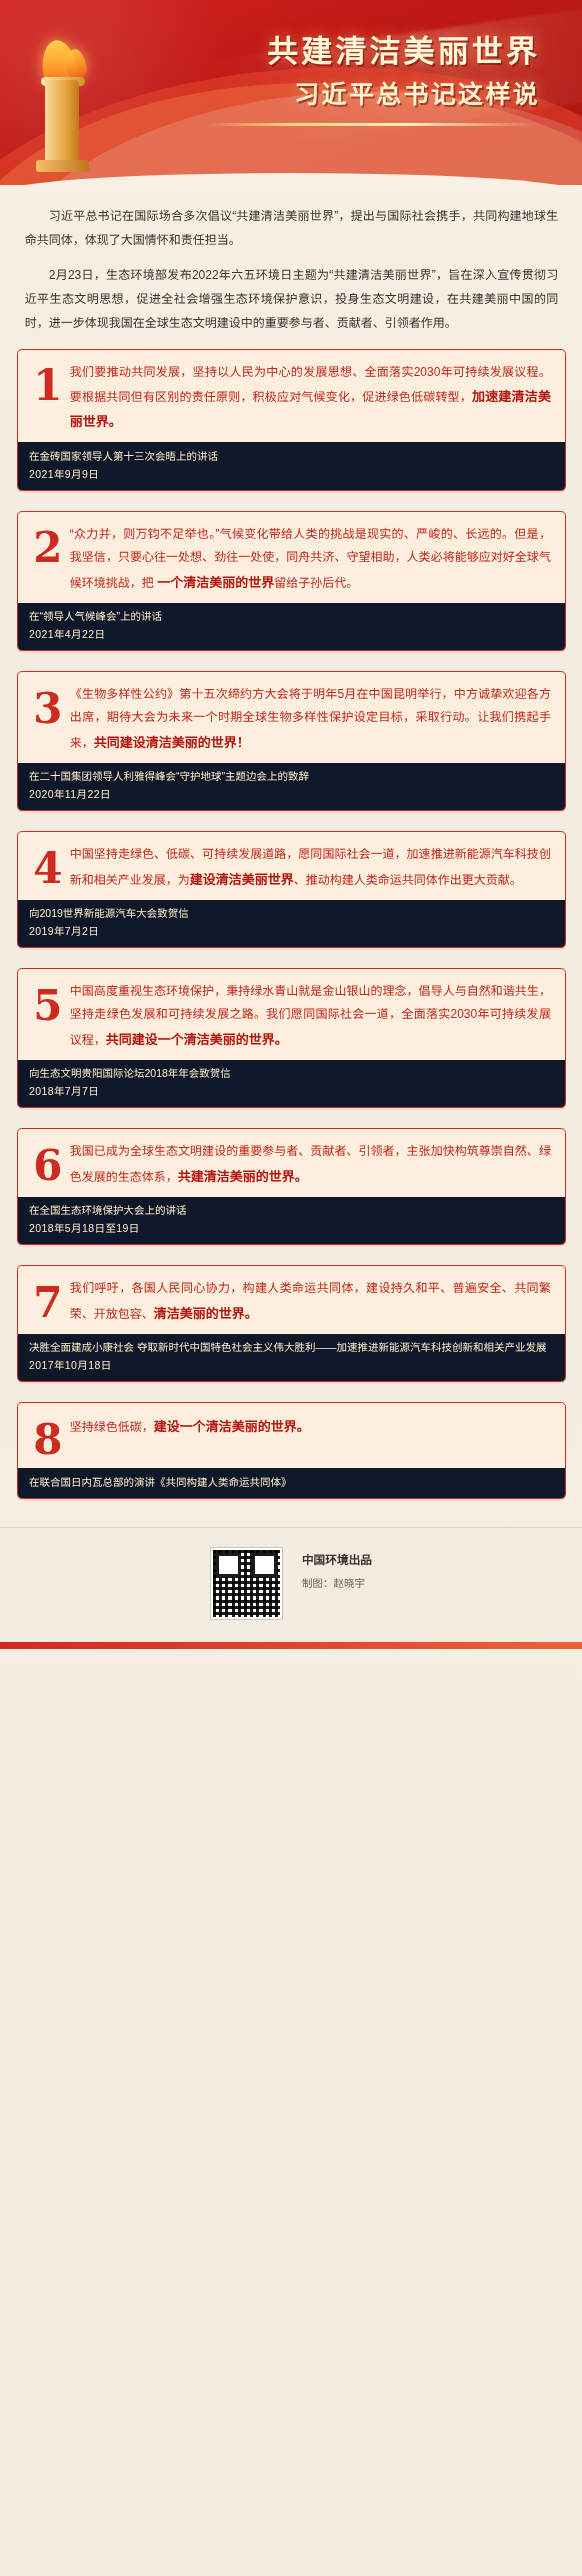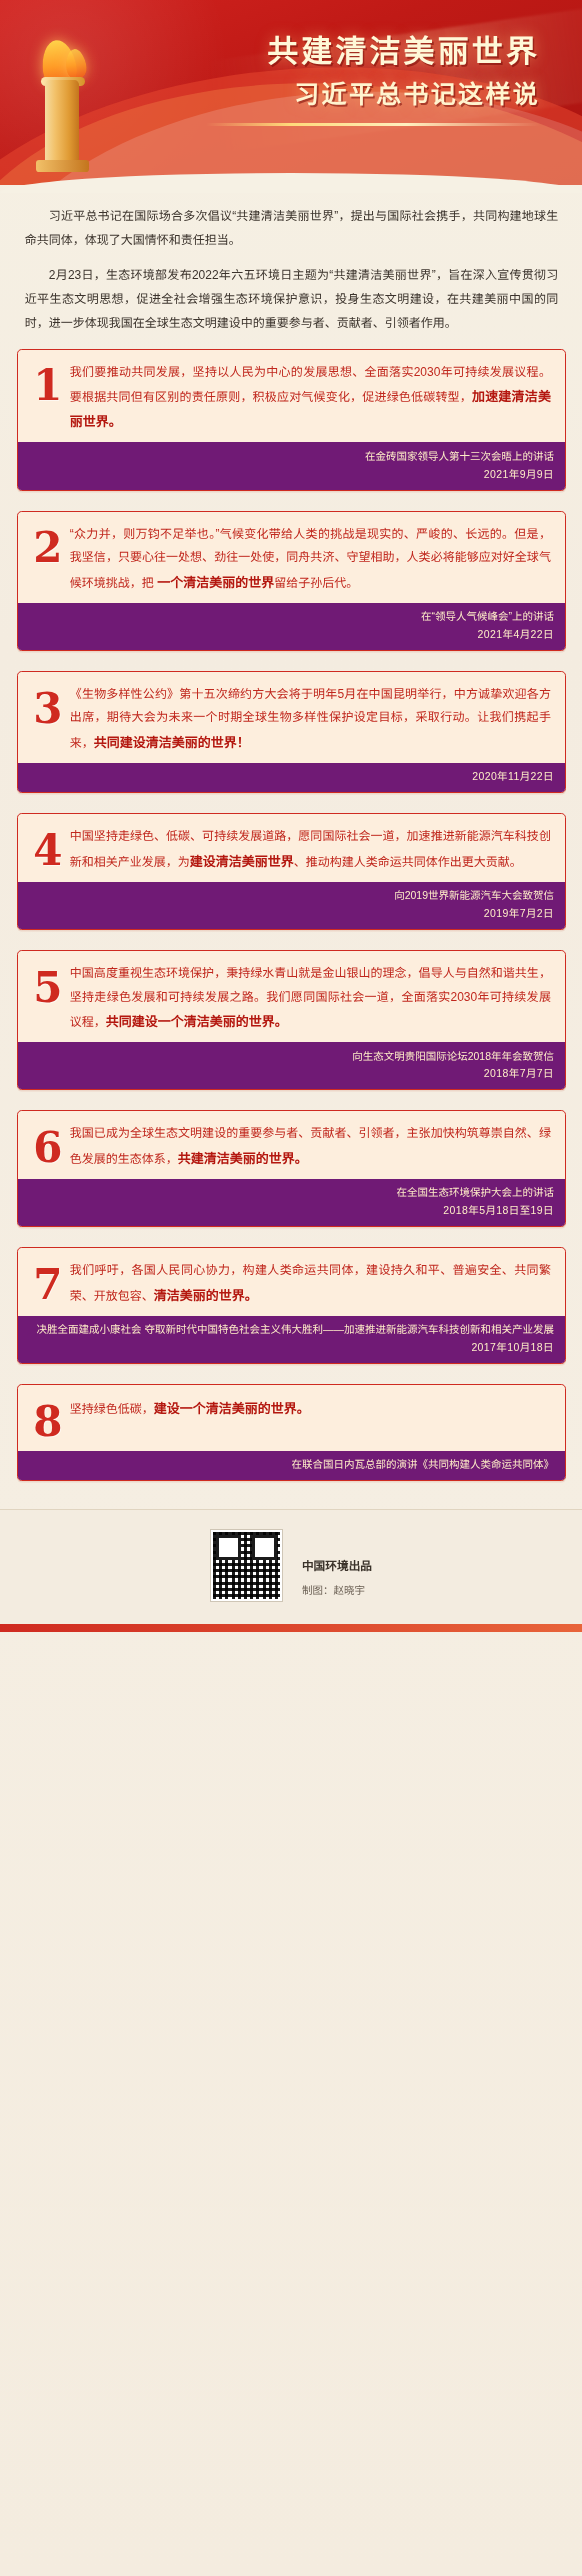--- a/index.html
+++ b/index.html
@@ -237,44 +237,44 @@
     text-align: justify;
     padding-right: 3.1px;
   }
   .quote .hl {
     font-weight: bold;
     font-size: 13px;
     color: #b4170f;
   }
   .source {
     margin: 7.8px 0 0 0;
-    background: #701a75;
+    background: #0f172a;
     color: #ffeec8;
     padding: 5.4px 11px 6.2px 11px;
     font-size: 10.5px;
     line-height: 1.7;
-    text-align: right;
+    text-align: left;
   }
   .source .line {
     display: block;
   }
   .source .date {
     display: block;
     letter-spacing: 0.4px;
   }
 
   
   .footer {
     position: relative;
     width: 583px;
     background: #f3ece0;
     border-top: 0.8px solid #e0d4c0;
     padding: 20px 0 23px 0;
     display: flex;
-    align-items: flex-end;
+    align-items: flex-start;
     justify-content: center;
     gap: 20px;
   }
   .qr {
     width: 67px;
     height: 67px;
     background:
       repeating-linear-gradient(90deg, #1b1b1b 0 3.1px, #ffffff 3.1px 6.2px),
       repeating-linear-gradient(180deg, #1b1b1b 0 3.1px, #ffffff 3.1px 6.2px);
     background-blend-mode: multiply;
@@ -356,20 +356,21 @@
           <span class="line">在“领导人气候峰会”上的讲话</span>
           <span class="date">2021年4月22日</span>
         </div>
       </div>
       <div class="card">
         <div class="card-inner">
           <div class="num">3</div>
           <div class="quote"><span>《生物多样性公约》第十五次缔约方大会将于明年5月在中国昆明举行，中方诚挚欢迎各方出席，期待大会为未来一个时期全球生物多样性保护设定目标，采取行动。让我们携起手来，</span><span class="hl">共同建设清洁美丽的世界！</span></div>
         </div>
         <div class="source">
+          <span class="line">在二十国集团领导人利雅得峰会“守护地球”主题边会上的致辞</span>
           <span class="date">2020年11月22日</span>
         </div>
       </div>
       <div class="card">
         <div class="card-inner">
           <div class="num">4</div>
           <div class="quote"><span>中国坚持走绿色、低碳、可持续发展道路，愿同国际社会一道，加速推进新能源汽车科技创新和相关产业发展，为</span><span class="hl">建设清洁美丽世界</span><span>、推动构建人类命运共同体作出更大贡献。</span></div>
         </div>
         <div class="source">
           <span class="line">向2019世界新能源汽车大会致贺信</span>

